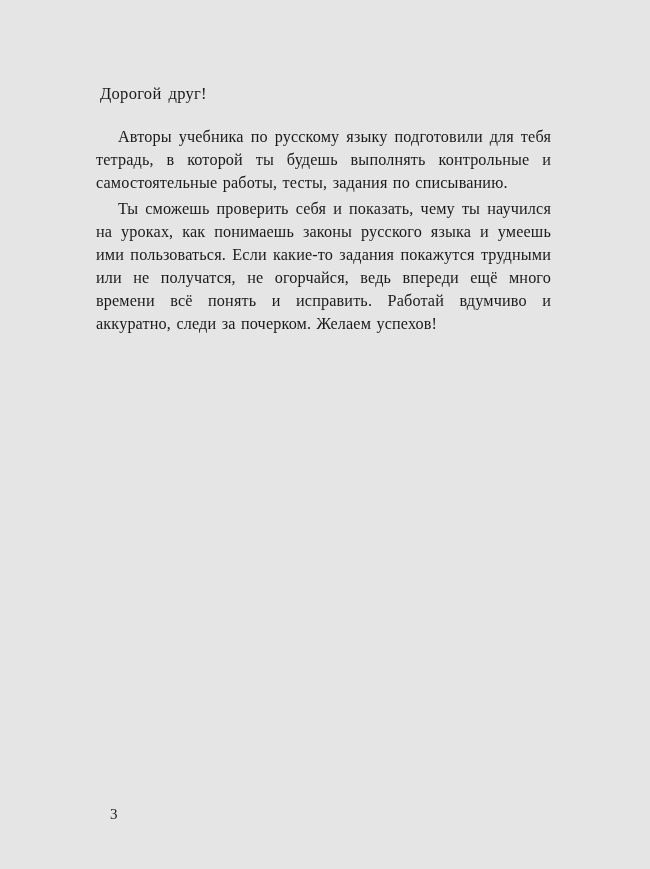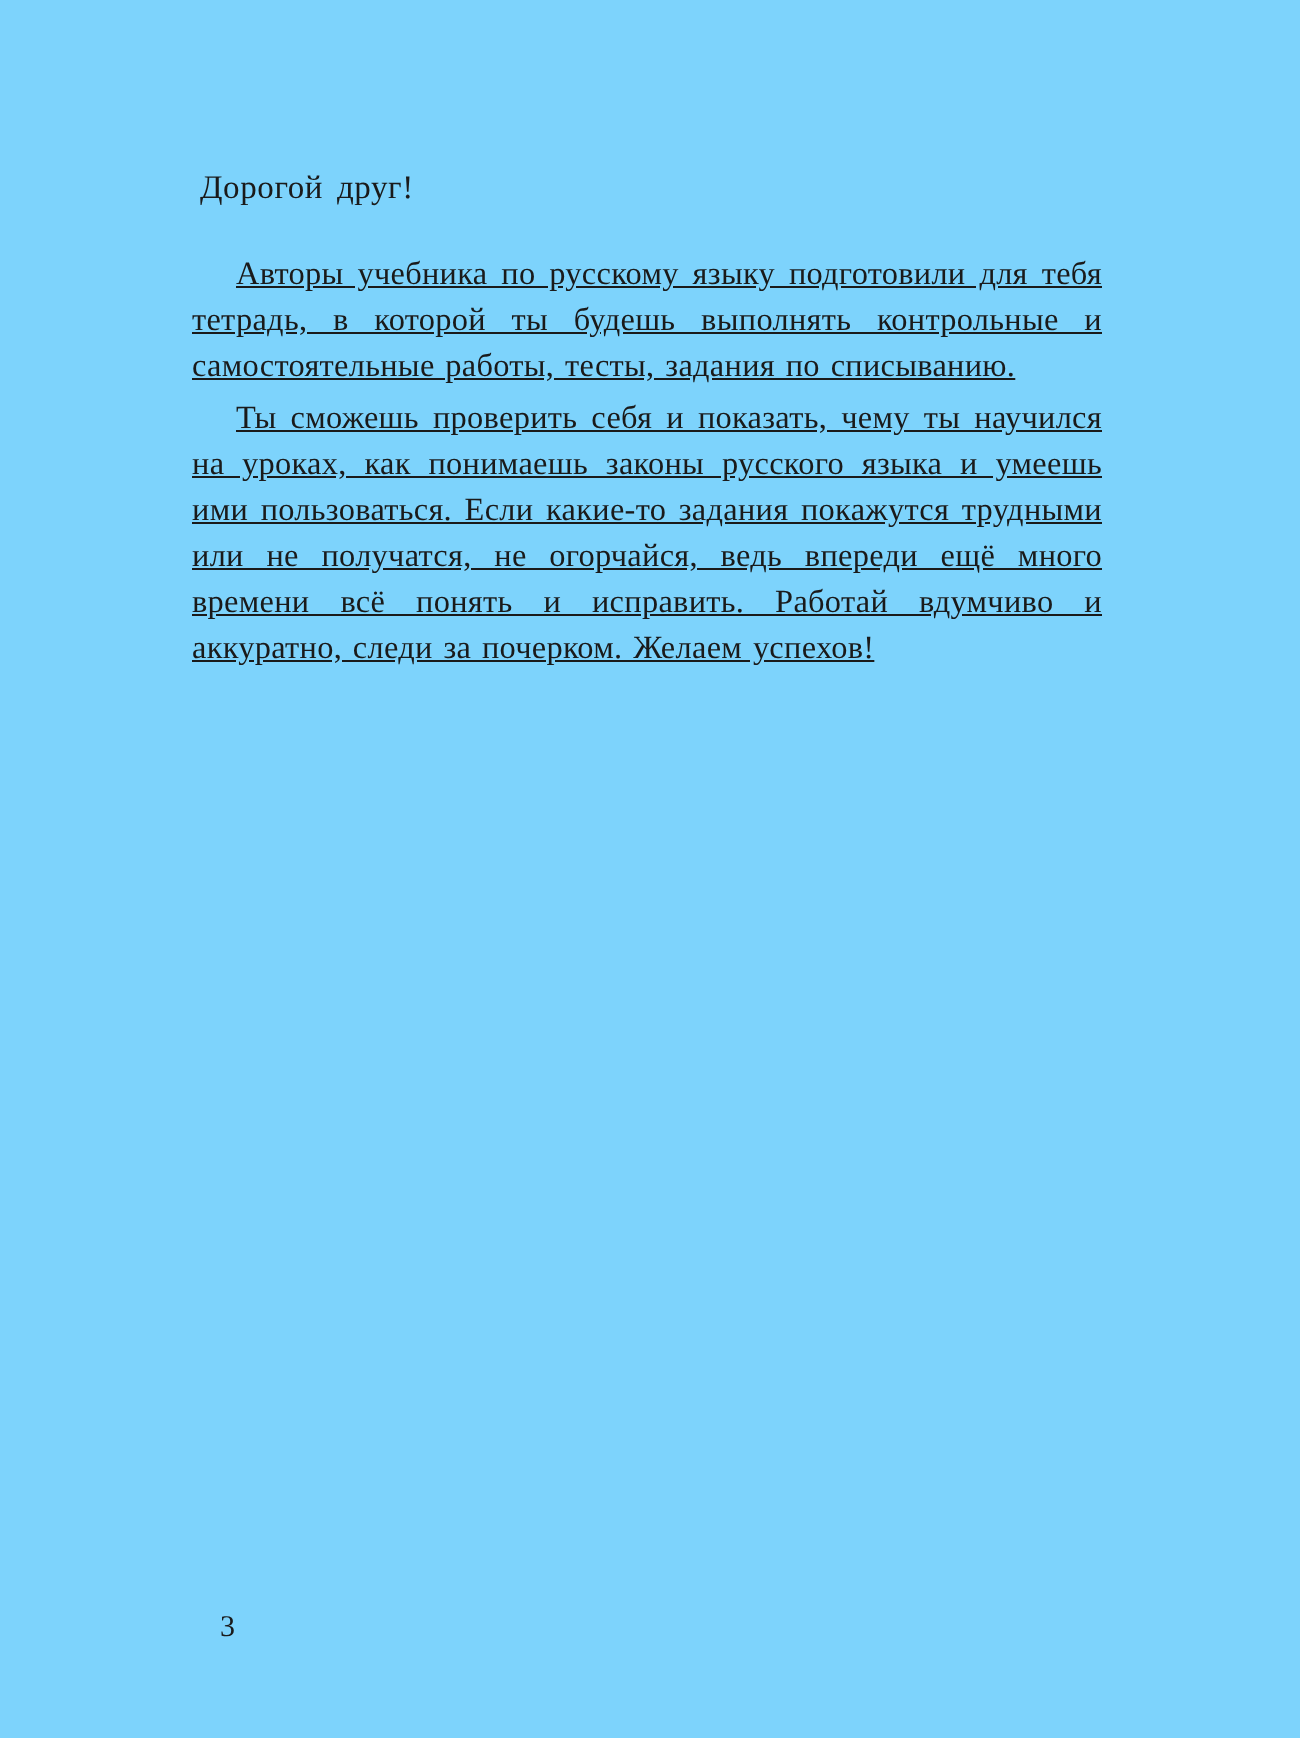--- a/index.html
+++ b/index.html
@@ -14,21 +14,21 @@
     color: #1a1a1a;
     position: relative;
     overflow: hidden;
   }
   .page {
     position: absolute;
     left: 0;
     top: 0;
     width: 650px;
     height: 869px;
-    background: #7dd3fc;
+    background: #e5e5e5;
   }
   .content {
     position: absolute;
     left: 96px;
     top: 84px;
     width: 455px;
   }
   .greeting {
     font-size: 16.5px;
     letter-spacing: 0.3px;
@@ -39,21 +39,20 @@
   }
   .para {
     font-size: 16.2px;
     line-height: 1.42;
     text-align: justify;
     text-indent: 22px;
     margin: 0 0 1px 0;
     letter-spacing: 0.15px;
     word-spacing: 1.2px;
     text-justify: inter-word;
-    text-decoration: underline;
   }
   .para.second {
     margin-top: 3px;
   }
   .page-number {
     position: absolute;
     left: 110px;
     top: 806px;
     font-size: 15px;
     color: #1a1a1a;

